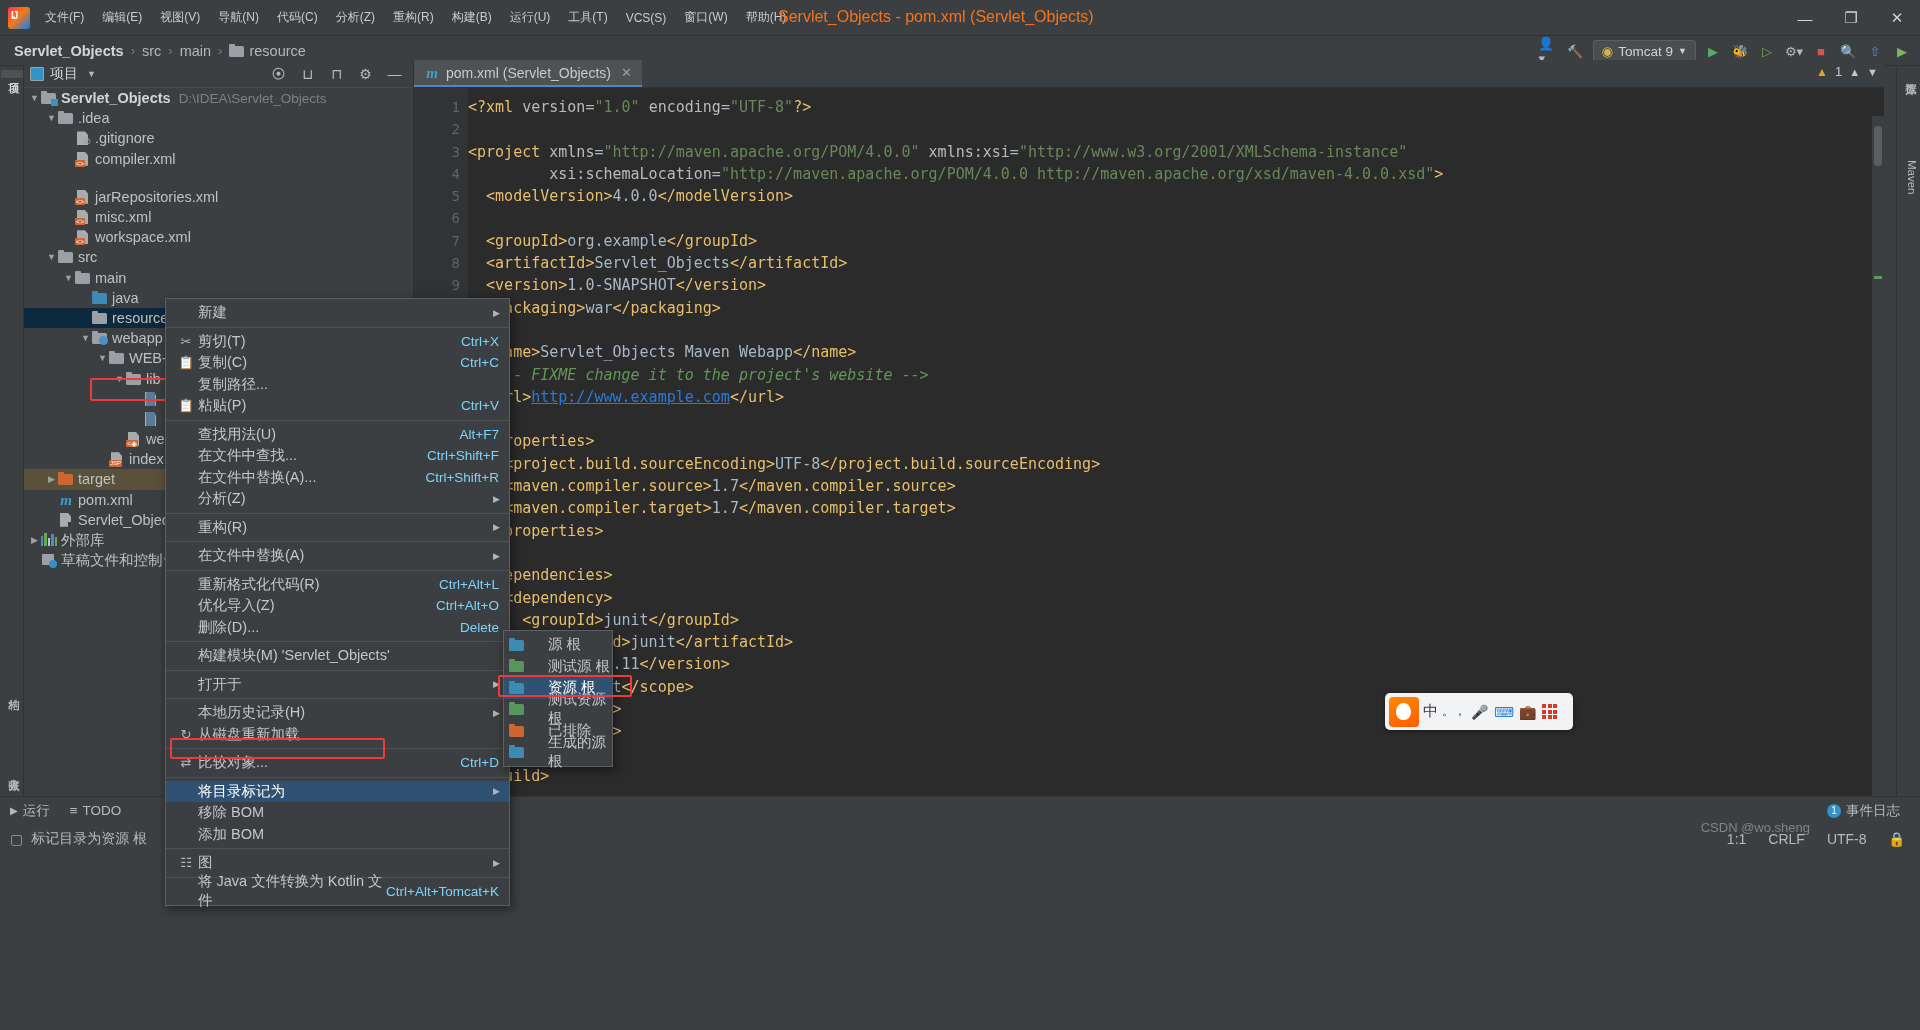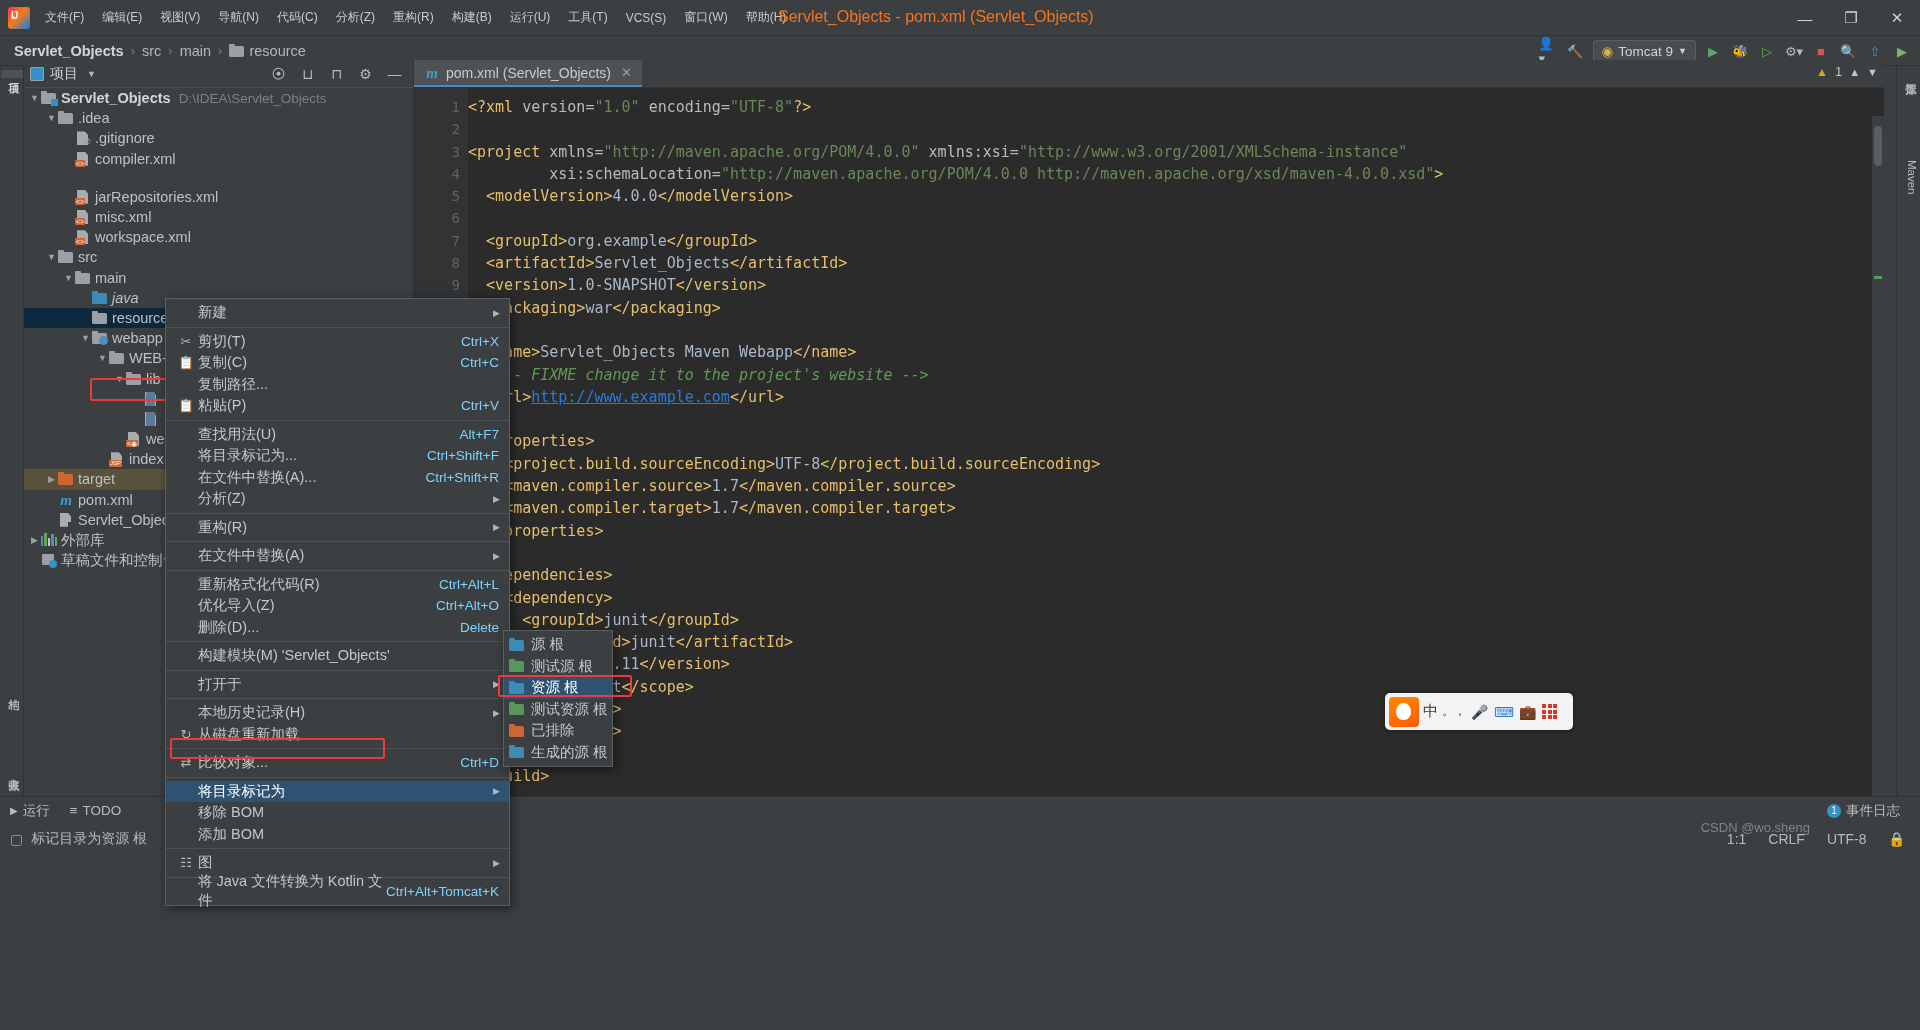--- a/index.html
+++ b/index.html
@@ -235,21 +235,21 @@
   .ctx-sep { height: 1px; background: #4f5254; margin: 3px 0; }
 
   
   .submenu {
     position: absolute; left: 503px; top: 630px; width: 110px;
     background: #3c3f41; border: 1px solid #5c5f61;
     box-shadow: 2px 3px 10px rgba(0,0,0,.5); z-index: 60; padding: 3px 0;
   }
   .subitem {
     height: 21.5px; display: flex; align-items: center; font-size: 14.5px;
-    color: #c4c7ca; padding-left: 5px; gap: 6px;
+    color: #c4c7ca; padding-left: 5px; gap: 23px;
   }
   .subitem.hl { background: #2f5272; color: #ffffff; }
 
   
   .ime {
     position: absolute; left: 1385px; top: 693px; width: 188px; height: 37px;
     background: #f2f3f5; border-radius: 5px; display: flex; align-items: center;
     box-shadow: 0 1px 5px rgba(0,0,0,.4); z-index: 40; padding: 0 4px; gap: 4px;
   }
   .ime-logo {
@@ -404,21 +404,21 @@
         <div class="trow" style="padding-left: 21px;">
           <span class="arrow">▼</span>
           <span class="ico folder"></span>
           <span class="tlabel">src</span>
         </div>
         <div class="trow" style="padding-left: 38px;">
           <span class="arrow">▼</span>
           <span class="ico folder"></span>
           <span class="tlabel">main</span>
         </div>
-        <div class="trow" style="padding-left: 55px; font-style: italic;">
+        <div class="trow" style="padding-left: 55px;">
           <span class="arrow none">▶</span>
           <span class="ico folder blue"></span>
           <span class="tlabel">java</span>
         </div>
         <div class="trow sel" style="padding-left: 55px;">
           <span class="arrow none">▶</span>
           <span class="ico folder"></span>
           <span class="tlabel">resource</span>
         </div>
         <div class="trow" style="padding-left: 55px;">
@@ -625,21 +625,21 @@
         <span class="ctx-key">Ctrl+V</span>
       </div>
       <div class="ctx-sep"></div>
       <div class="ctxitem">
         <span class="ctx-ico"></span>
         <span class="ctx-label">查找用法(U)</span>
         <span class="ctx-key">Alt+F7</span>
       </div>
       <div class="ctxitem">
         <span class="ctx-ico"></span>
-        <span class="ctx-label">将目录标记为...</span>
+        <span class="ctx-label">在文件中查找...</span>
         <span class="ctx-key">Ctrl+Shift+F</span>
       </div>
       <div class="ctxitem">
         <span class="ctx-ico"></span>
         <span class="ctx-label">在文件中替换(A)...</span>
         <span class="ctx-key">Ctrl+Shift+R</span>
       </div>
       <div class="ctxitem">
         <span class="ctx-ico"></span>
         <span class="ctx-label">分析(Z)</span>

